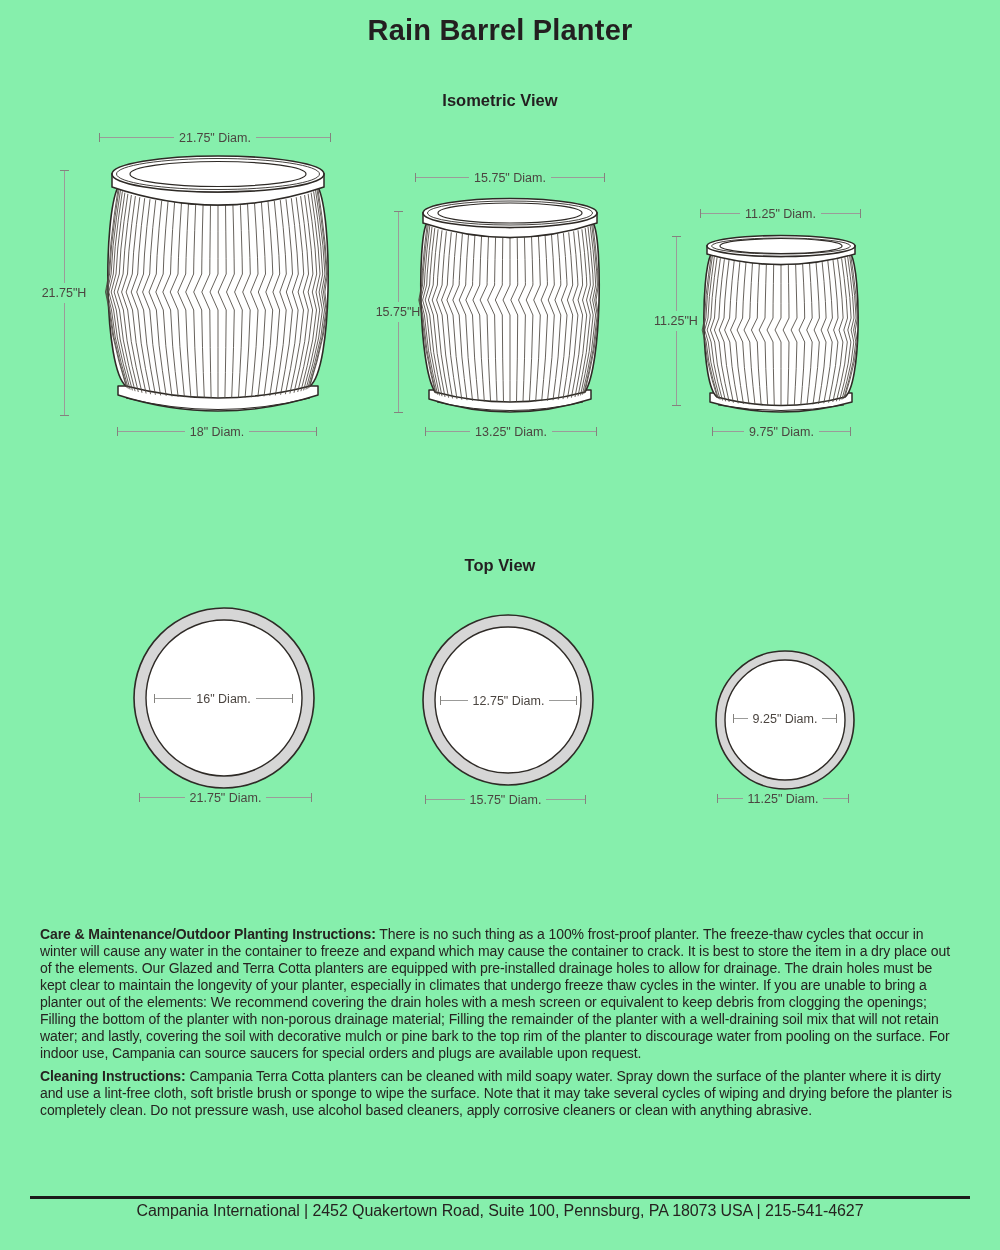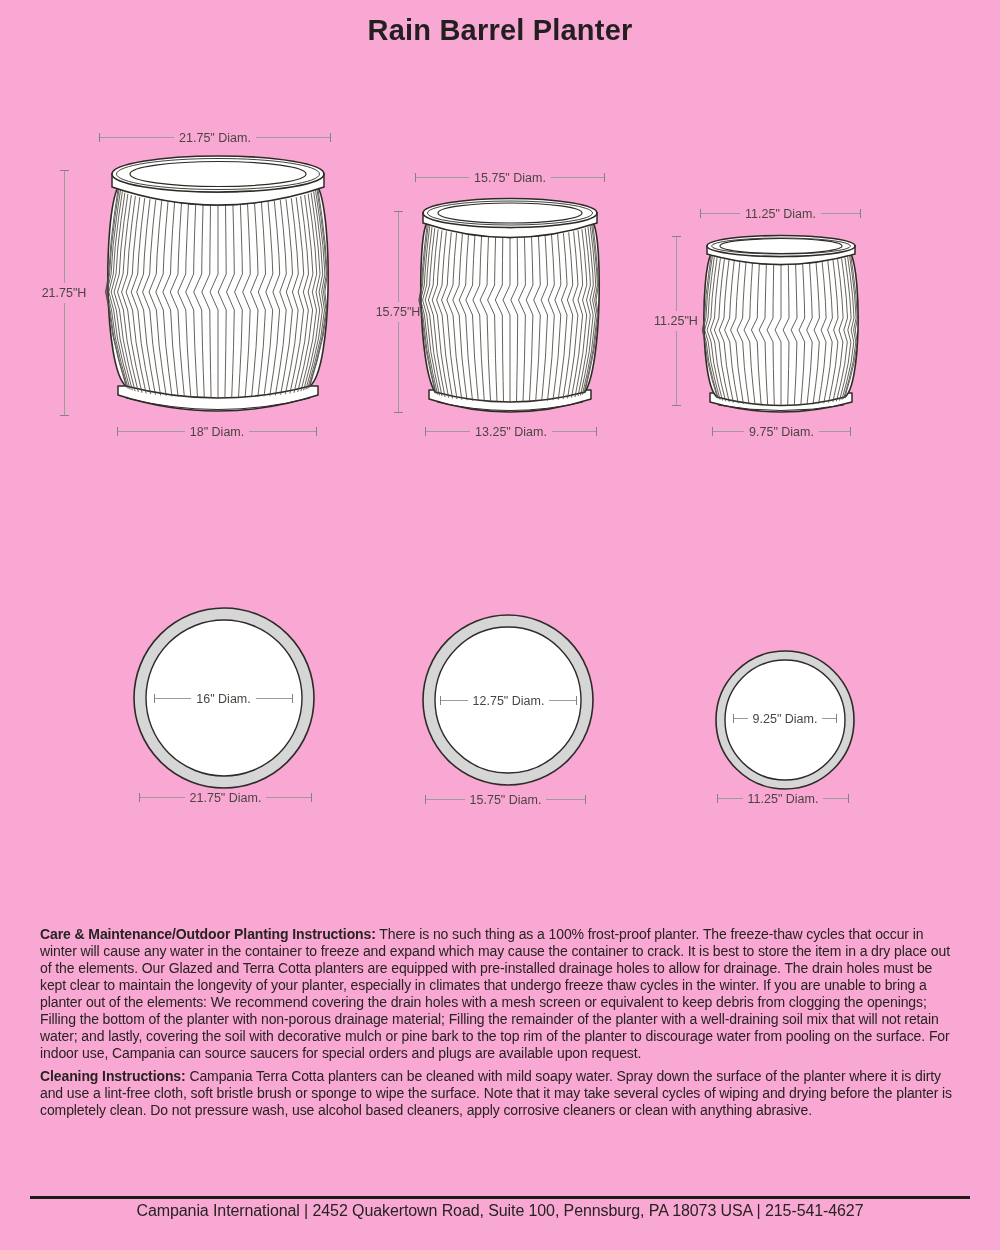--- a/index.html
+++ b/index.html
@@ -1,17 +1,17 @@
 <!DOCTYPE html>
 <html><head>
 <meta charset="utf-8">
 <style>
   html,body{margin:0;padding:0;background:#ffffff;}
   .page{
-    position:relative;width:1000px;height:1250px;background:#f9a8d4;
+    position:relative;width:1000px;height:1250px;background:#86efac;
     font-family:"Liberation Sans","DejaVu Sans",sans-serif;color:#27221e;
     overflow:hidden;margin:0 auto;
   }
   .page-title{
     position:absolute;top:14px;left:0;width:100%;text-align:center;
     font-size:29px;font-weight:bold;letter-spacing:.2px;color:#231f20;
   }
   .sec-head{
     position:absolute;left:0;width:100%;text-align:center;
     font-size:16.5px;font-weight:bold;color:#231f20;
@@ -187,20 +187,22 @@
       <circle cx="224" cy="698" r="90" fill="#d6d6d6" stroke="#2e2a26" stroke-width="1.6"></circle>
       <circle cx="224" cy="698" r="78" fill="#ffffff" stroke="#2e2a26" stroke-width="1.4"></circle>
       <circle cx="508" cy="700" r="85" fill="#d6d6d6" stroke="#2e2a26" stroke-width="1.6"></circle>
       <circle cx="508" cy="700" r="73" fill="#ffffff" stroke="#2e2a26" stroke-width="1.4"></circle>
       <circle cx="785" cy="720" r="69" fill="#d6d6d6" stroke="#2e2a26" stroke-width="1.6"></circle>
       <circle cx="785" cy="720" r="60" fill="#ffffff" stroke="#2e2a26" stroke-width="1.4"></circle>
     </g>
   </svg>
 
   <div class="page-title">Rain Barrel Planter</div>
+  <div class="sec-head" style="top:91px">Isometric View</div>
+  <div class="sec-head" style="top:556px">Top View</div>
 
   <div class="dim-h" style="left:99px;top:131px;width:232px">
     <span class="tick"></span>
       <span class="seg"></span>
     <span class="lbl">21.75" Diam.</span>
     <span class="seg"></span>
       <span class="tick"></span>
   </div>
   <div class="dim-h" style="left:415px;top:171px;width:190px">
     <span class="tick"></span>

